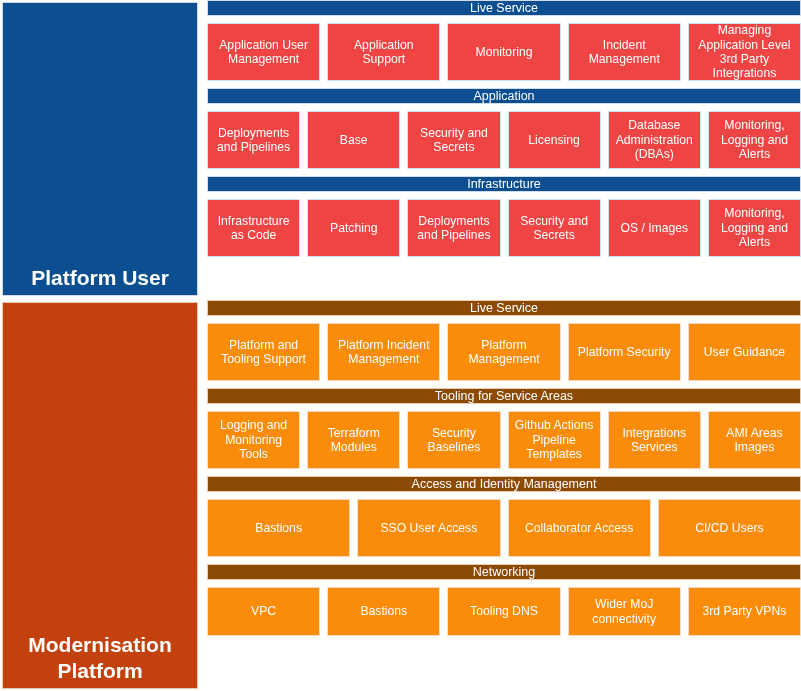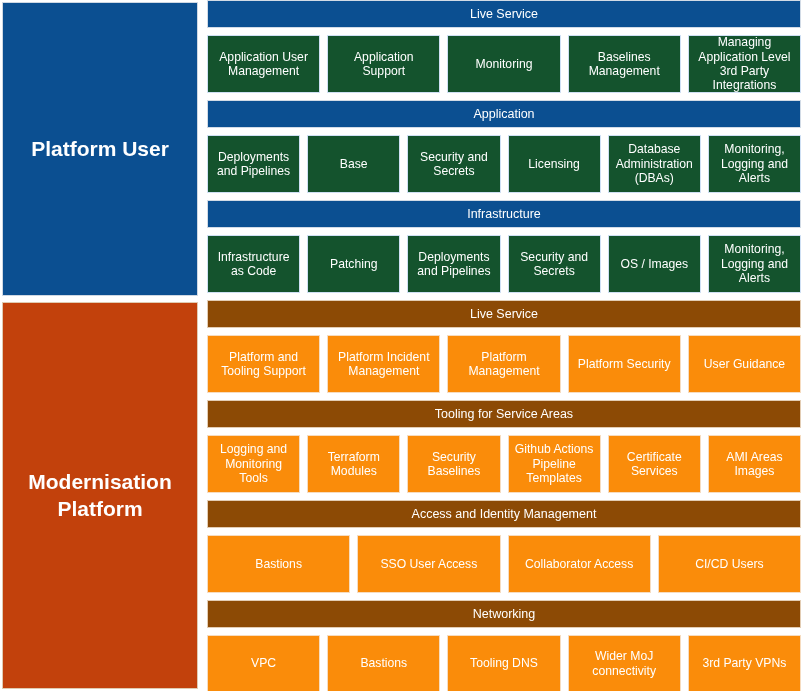--- a/index.html
+++ b/index.html
@@ -17,21 +17,21 @@
     background: #ffffff;
     overflow: hidden;
   }
 
   
   .actor-panel {
     position: absolute;
     left: 2px;
     width: 196px;
     display: flex;
-    align-items: center;
+    align-items: flex-end;
     justify-content: center;
     box-sizing: border-box;
     color: #ffffff;
     font-weight: bold;
     font-size: 21px;
     line-height: 1.24;
     text-align: center;
     padding: 4px 6px;
   }
   .actor-user {
@@ -57,21 +57,21 @@
   .stack-user     { top: 0px;   }
   .stack-platform { top: 300px; }
 
   .section {
     margin-bottom: 7px;
   }
   .section:last-child { margin-bottom: 8px; }
 
   .band {
     box-sizing: border-box;
-    height: 28px;
+    height: 16px;
     display: flex;
     align-items: center;
     justify-content: center;
     color: #ffffff;
     font-size: 12.5px;
     text-align: right;
     margin-bottom: 7px;
   }
   .band-blue  { background: #0b4f91; border: 1px solid #d2dbe6; }
   .band-brown { background: #8c4a05; border: 1px solid #e3cdb4; }
@@ -86,25 +86,25 @@
     box-sizing: border-box;
     display: flex;
     align-items: center;
     justify-content: center;
     text-align: center;
     color: #ffffff;
     font-size: 12.2px;
     line-height: 1.18;
     padding: 2px 4px;
   }
-  .card-blue   { background: #14532d; border: 1px solid #cfe0f4; }
+  .card-blue   { background: #ef4444; border: 1px solid #cfe0f4; }
   .card-orange { background: #fa8c0a; border: 1px solid #f6dcc0; }
 
   
-  .stack-platform .section:last-child .cards { height: 57px; justify-content: flex-end; }
+  .stack-platform .section:last-child .cards { height: 49px; justify-content: flex-end; }
 </style>
 </head>
 <body>
 
 <div id="diagram">
 
   <div class="actor-panel actor-user">
     <span>Platform User</span>
   </div>
 
@@ -112,21 +112,21 @@
     <span>Modernisation Platform</span>
   </div>
 
   <div class="stack stack-user">
       <div class="section">
         <div class="band band-blue">Live Service</div>
         <div class="cards">
           <div class="card card-blue">Application User Management</div>
           <div class="card card-blue">Application Support</div>
           <div class="card card-blue">Monitoring</div>
-          <div class="card card-blue">Baselines Management</div>
+          <div class="card card-blue">Incident Management</div>
           <div class="card card-blue">Managing Application Level 3rd Party Integrations</div>
         </div>
       </div>
       <div class="section">
         <div class="band band-blue">Application</div>
         <div class="cards">
           <div class="card card-blue">Deployments and Pipelines</div>
           <div class="card card-blue">Base</div>
           <div class="card card-blue">Security and Secrets</div>
           <div class="card card-blue">Licensing</div>
@@ -157,21 +157,21 @@
           <div class="card card-orange">User Guidance</div>
         </div>
       </div>
       <div class="section">
         <div class="band band-brown">Tooling for Service Areas</div>
         <div class="cards">
           <div class="card card-orange">Logging and Monitoring Tools</div>
           <div class="card card-orange">Terraform Modules</div>
           <div class="card card-orange">Security Baselines</div>
           <div class="card card-orange">Github Actions Pipeline Templates</div>
-          <div class="card card-orange">Certificate Services</div>
+          <div class="card card-orange">Integrations Services</div>
           <div class="card card-orange">AMI Areas Images</div>
         </div>
       </div>
       <div class="section">
         <div class="band band-brown">Access and Identity Management</div>
         <div class="cards">
           <div class="card card-orange">Bastions</div>
           <div class="card card-orange">SSO User Access</div>
           <div class="card card-orange">Collaborator Access</div>
           <div class="card card-orange">CI/CD Users</div>

